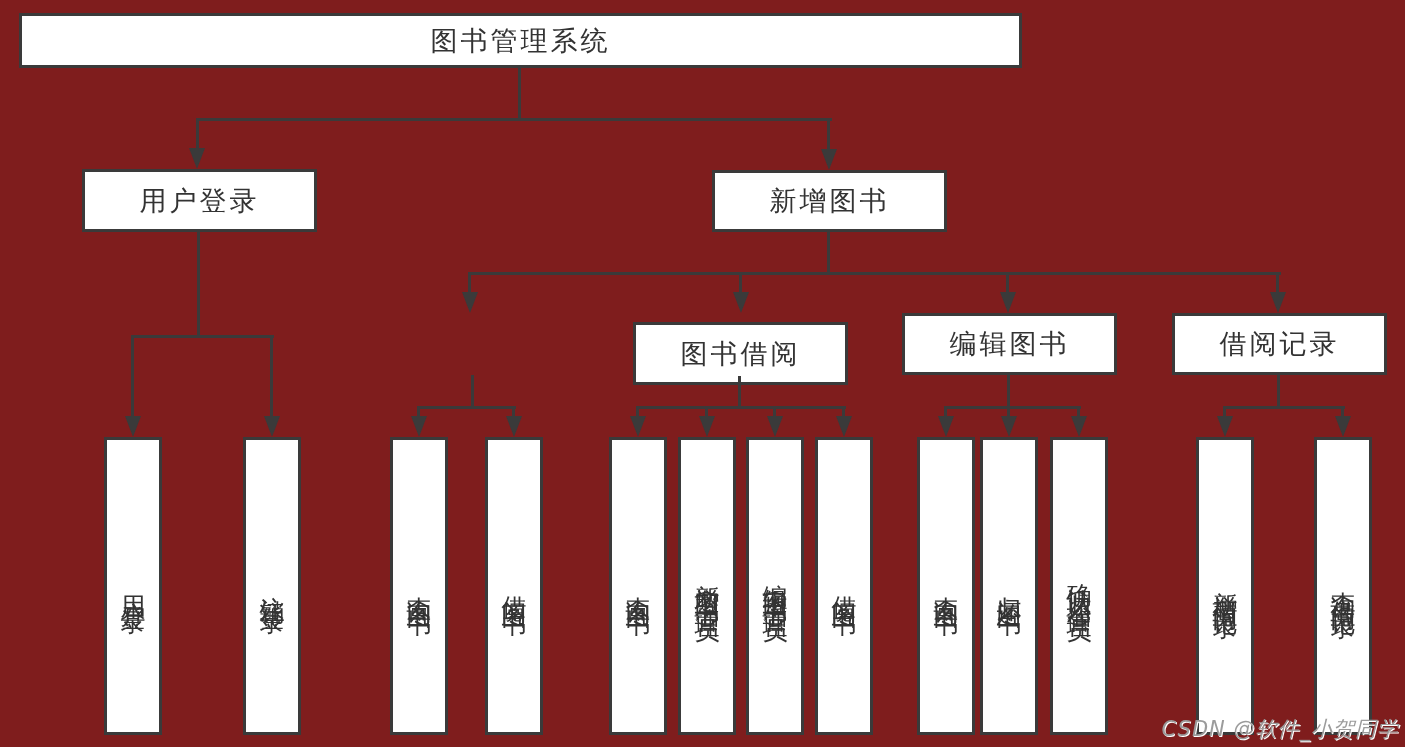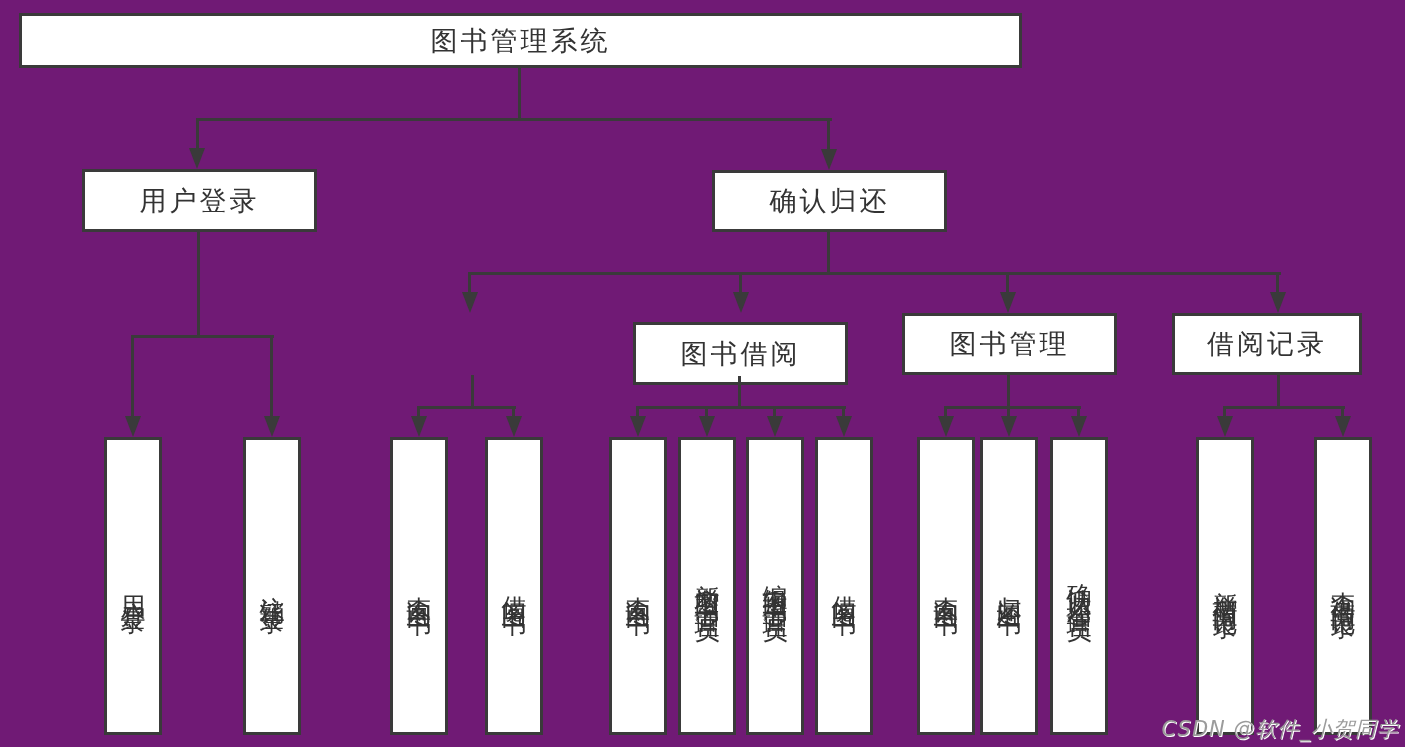--- a/index.html
+++ b/index.html
@@ -3,21 +3,21 @@
 <meta charset="utf-8">
 <style>
   :root{
     --line:#3a3a3a;
     --text:#333333;
   }
   html,body{margin:0;padding:0;background:#ffffff;}
   .canvas{
     position:relative;
     width:1405px;height:747px;
-    background:#701a75;
+    background:#7f1d1d;
     font-family:"DejaVu Sans","Liberation Sans",sans-serif;
     color:var(--text);
     overflow:hidden;
   }
   .node{
     position:absolute;
     box-sizing:border-box;
     background:#ffffff;
     border:3px solid var(--line);
     display:flex;align-items:center;justify-content:center;
@@ -73,21 +73,21 @@
 
   <div class="vl" style="left:196px;top:118px;height:32px"></div>
   <div class="arr" style="left:189px;top:148px"></div>
   <div class="vl" style="left:827px;top:118px;height:32px"></div>
   <div class="arr" style="left:821px;top:149px"></div>
 
   <div class="node" style="left:82px;top:169px;width:235px;height:63px">
     <span>用户登录</span>
   </div>
   <div class="node" style="left:712px;top:170px;width:235px;height:62px">
-    <span>确认归还</span>
+    <span>新增图书</span>
   </div>
 
   <div class="vl" style="left:197px;top:232px;height:104px"></div>
   <div class="hl" style="left:132px;top:335px;width:142px"></div>
   <div class="vl" style="left:131px;top:335px;height:81px"></div>
   <div class="arr" style="left:125px;top:416px"></div>
   <div class="vl" style="left:270px;top:335px;height:81px"></div>
   <div class="arr" style="left:264px;top:416px"></div>
 
   <div class="vl" style="left:827px;top:232px;height:42px"></div>
@@ -98,23 +98,23 @@
   <div class="arr" style="left:733px;top:292px"></div>
   <div class="vl" style="left:1006px;top:272px;height:21px"></div>
   <div class="arr" style="left:1000px;top:292px"></div>
   <div class="vl" style="left:1276px;top:272px;height:21px"></div>
   <div class="arr" style="left:1270px;top:292px"></div>
 
   <div class="node" style="left:633px;top:322px;width:215px;height:63px">
     <span>图书借阅</span>
   </div>
   <div class="node" style="left:902px;top:313px;width:215px;height:62px">
-    <span>图书管理</span>
+    <span>编辑图书</span>
   </div>
-  <div class="node" style="left:1172px;top:313px;width:190px;height:62px">
+  <div class="node" style="left:1172px;top:313px;width:215px;height:62px">
     <span>借阅记录</span>
   </div>
 
   <div class="vl" style="left:471px;top:375px;height:34px"></div>
   <div class="vl" style="left:738px;top:376px;height:33px"></div>
   <div class="vl" style="left:1007px;top:375px;height:34px"></div>
   <div class="vl" style="left:1277px;top:375px;height:34px"></div>
 
   <div class="hl" style="left:417px;top:406px;width:99px"></div>
   <div class="hl" style="left:636px;top:406px;width:210px"></div>

